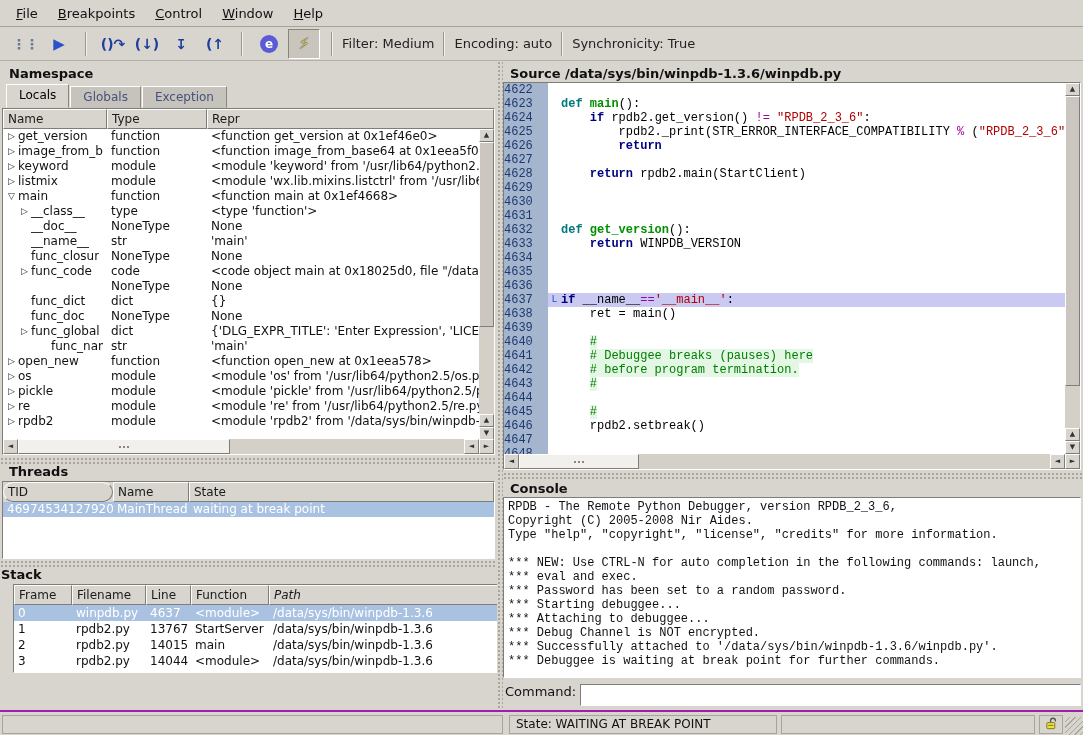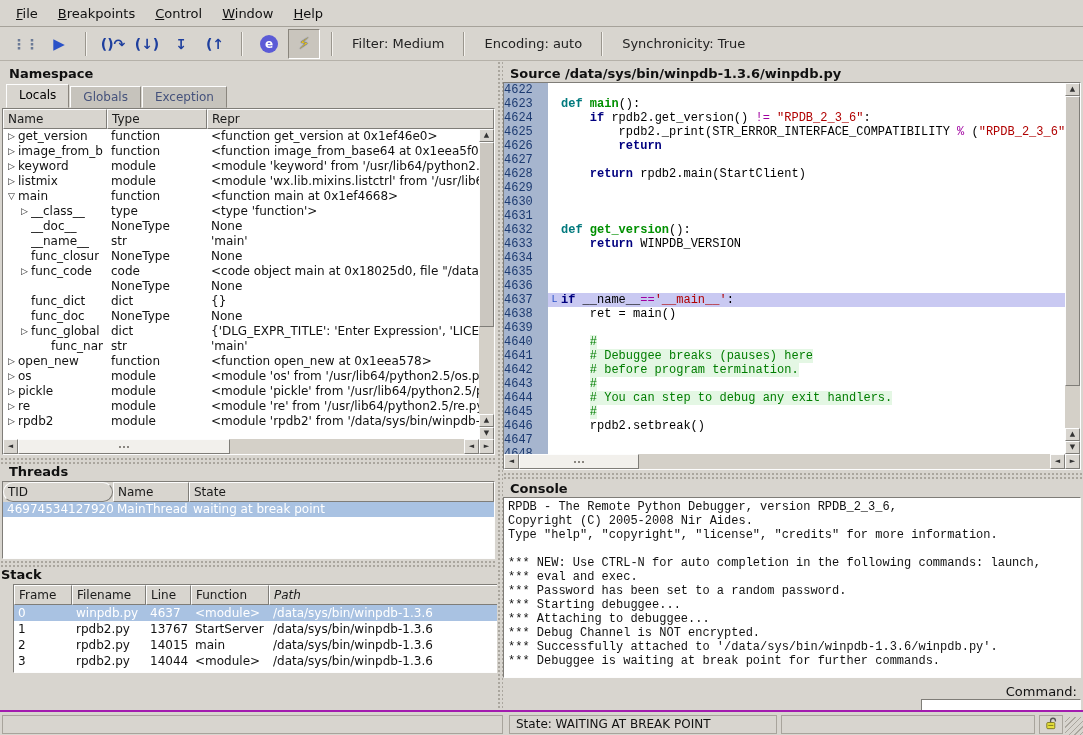--- a/index.html
+++ b/index.html
@@ -18,21 +18,21 @@
   .tbtn{display:inline-flex;align-items:center;justify-content:center;min-width:30px;height:28px;margin:0 2px;}
   .tbtn.pressed{background:#c9c5bd;border:1px solid;border-color:#89857d #ffffff #ffffff #89857d;}
   .glyph{font-weight:bold;}
   .glyph.pause{color:#6b7a96;font-size:14px;letter-spacing:-1px;}
   .glyph.play{color:#2a52c8;font-size:15px;}
   .glyph.step{color:#1e3f9e;font-size:14px;}
   .glyph.ecircle{display:inline-block;width:18px;height:18px;border-radius:50%;background:#5b5bd6;
     color:#fff;font-size:12px;line-height:18px;text-align:center;}
   .glyph.bolt{color:#e7c120;font-size:16px;text-shadow:0 0 1px #1e3f9e,0 0 1px #1e3f9e;}
   .tsep{width:0;height:24px;border-left:1px solid #9a968e;border-right:1px solid #f4f2ee;margin:0 9px;}
-  .tlabel{margin:0 10px;color:#222;text-align:center;}
+  .tlabel{margin:0 0;color:#222;text-align:center;}
 
   
   .ptitle{position:absolute;font-weight:bold;font-size:13px;color:#101010;}
   .listbox{position:absolute;background:#fff;border:1px solid;border-color:#7f7d78 #fdfdfd #fdfdfd #7f7d78;box-sizing:border-box;overflow:hidden;}
   .lhead{display:flex;height:20px;background:#d8d5cf;}
   .hcell{box-sizing:border-box;border:1px solid;border-color:#fdfdfd #7f7d78 #7f7d78 #fdfdfd;
     font-size:12px;padding:2px 4px;white-space:nowrap;overflow:hidden;color:#1a1a1a;}
   .lbody{position:relative;background:#fff;overflow:hidden;}
   .cell{box-sizing:border-box;padding:0 4px;font-size:12px;white-space:nowrap;overflow:hidden;flex:none;}
   .sel{background:#a9c2e2;color:#fff;}
@@ -88,21 +88,21 @@
   .hthumb{position:absolute;top:0;height:15px;background:#f2f0ec;border:1px solid;
     border-color:#fdfdfd #7f7d78 #7f7d78 #fdfdfd;box-sizing:border-box;}
   .gripdots{position:absolute;left:50%;top:50%;width:12px;height:4px;transform:translate(-50%,-50%);
     background-image:radial-gradient(#8a8680 1px,transparent 1.1px);background-size:4px 4px;}
 
   
   .conbox{position:absolute;left:503px;top:497px;width:578px;height:181px;background:#fff;
     border:1px solid;border-color:#7f7d78 #fdfdfd #fdfdfd #7f7d78;box-sizing:border-box;
     font-family:"Liberation Mono","DejaVu Sans Mono",monospace;font-size:12px;overflow:hidden;padding:2px 4px;}
   .cline{height:14px;line-height:14px;white-space:pre;}
-  .cmdrow{position:absolute;left:505px;top:684px;width:576px;height:22px;display:flex;align-items:flex-end;flex-direction:column;}
+  .cmdrow{position:absolute;left:505px;top:684px;width:576px;height:22px;display:flex;align-items:flex-start;}
   .cmdlabel{margin-right:4px;font-size:13px;color:#111;}
   .cmdinput{flex:1;height:22px;background:#fff;border:1px solid;border-color:#7f7d78 #fdfdfd #fdfdfd #7f7d78;
     box-sizing:border-box;font-family:"Liberation Mono","DejaVu Sans Mono",monospace;font-size:12px;padding:0 3px;outline:none;}
 
   
   .tabs{position:absolute;left:6px;top:84px;height:24px;display:flex;align-items:flex-end;}
   .tab{padding:3px 12px;font-size:12px;margin-right:1px;background:#c6c3bc;color:#45527c;
     border:1px solid;border-color:#fdfdfd #8a867e #c6c3bc #fdfdfd;}
   .tab.active{background:#d8d5cf;color:#000;padding-bottom:5px;border-color:#fdfdfd #8a867e #d8d5cf #fdfdfd;}
 
@@ -432,21 +432,21 @@
         <div class="srcline"><span class="lnum">4634</span><span class="lmark"></span><span class="lcode"></span></div>
         <div class="srcline"><span class="lnum">4635</span><span class="lmark"></span><span class="lcode"></span></div>
         <div class="srcline"><span class="lnum">4636</span><span class="lmark"></span><span class="lcode"></span></div>
         <div class="srcline cur"><span class="lnum">4637</span><span class="lmark">L</span><span class="lcode"><span class="tok-k">if</span><span class="tok-p"> __name__</span><span class="tok-o">==</span><span class="tok-s">'__main__'</span><span class="tok-p">:</span></span></div>
         <div class="srcline"><span class="lnum">4638</span><span class="lmark"></span><span class="lcode"><span class="tok-p">    ret = main()</span></span></div>
         <div class="srcline"><span class="lnum">4639</span><span class="lmark"></span><span class="lcode"></span></div>
         <div class="srcline"><span class="lnum">4640</span><span class="lmark"></span><span class="lcode"><span class="tok-p">    </span><span class="tok-c">#</span></span></div>
         <div class="srcline"><span class="lnum">4641</span><span class="lmark"></span><span class="lcode"><span class="tok-p">    </span><span class="tok-c"># Debuggee breaks (pauses) here</span></span></div>
         <div class="srcline"><span class="lnum">4642</span><span class="lmark"></span><span class="lcode"><span class="tok-p">    </span><span class="tok-c"># before program termination.</span></span></div>
         <div class="srcline"><span class="lnum">4643</span><span class="lmark"></span><span class="lcode"><span class="tok-p">    </span><span class="tok-c">#</span></span></div>
-        <div class="srcline"><span class="lnum">4644</span><span class="lmark"></span><span class="lcode"><span class="tok-p">    </span><span class="tok-c"># You can step to debug any exit handlers.</span></span></div>
+        <div class="srcline"><span class="lnum">4644</span><span class="lmark"></span></div>
         <div class="srcline"><span class="lnum">4645</span><span class="lmark"></span><span class="lcode"><span class="tok-p">    </span><span class="tok-c">#</span></span></div>
         <div class="srcline"><span class="lnum">4646</span><span class="lmark"></span><span class="lcode"><span class="tok-p">    rpdb2.setbreak()</span></span></div>
         <div class="srcline"><span class="lnum">4647</span><span class="lmark"></span><span class="lcode"></span></div>
         <div class="srcline"><span class="lnum">4648</span><span class="lmark"></span><span class="lcode"></span></div>
       </div>
     <div class="vscroll">
       <div class="sbtn" style="top:0;">▲</div>
       <div class="sthumb" style="top:13px;height:290px;"></div>
       <div class="sbtn" style="bottom:13px;">▲</div>
       <div class="sbtn" style="bottom:0;">▼</div>

